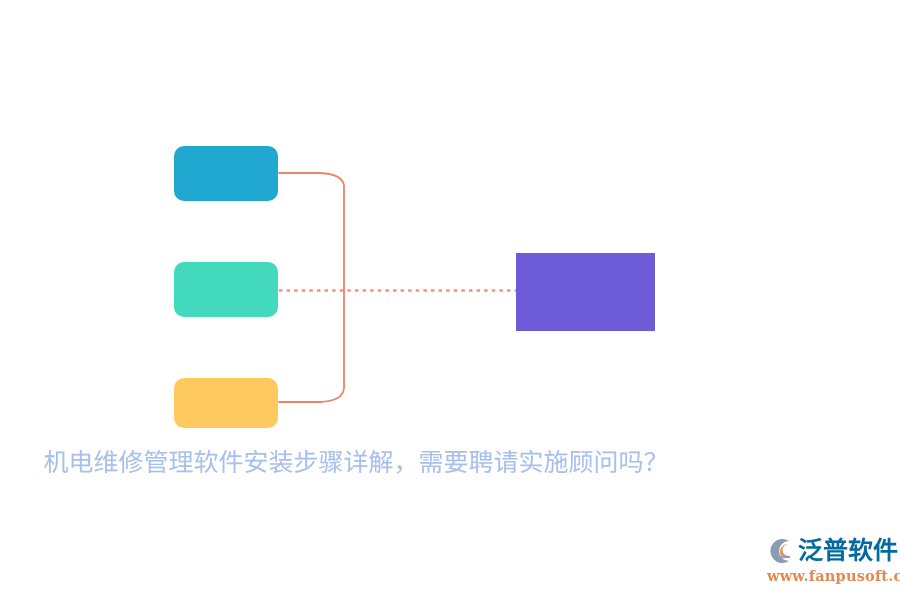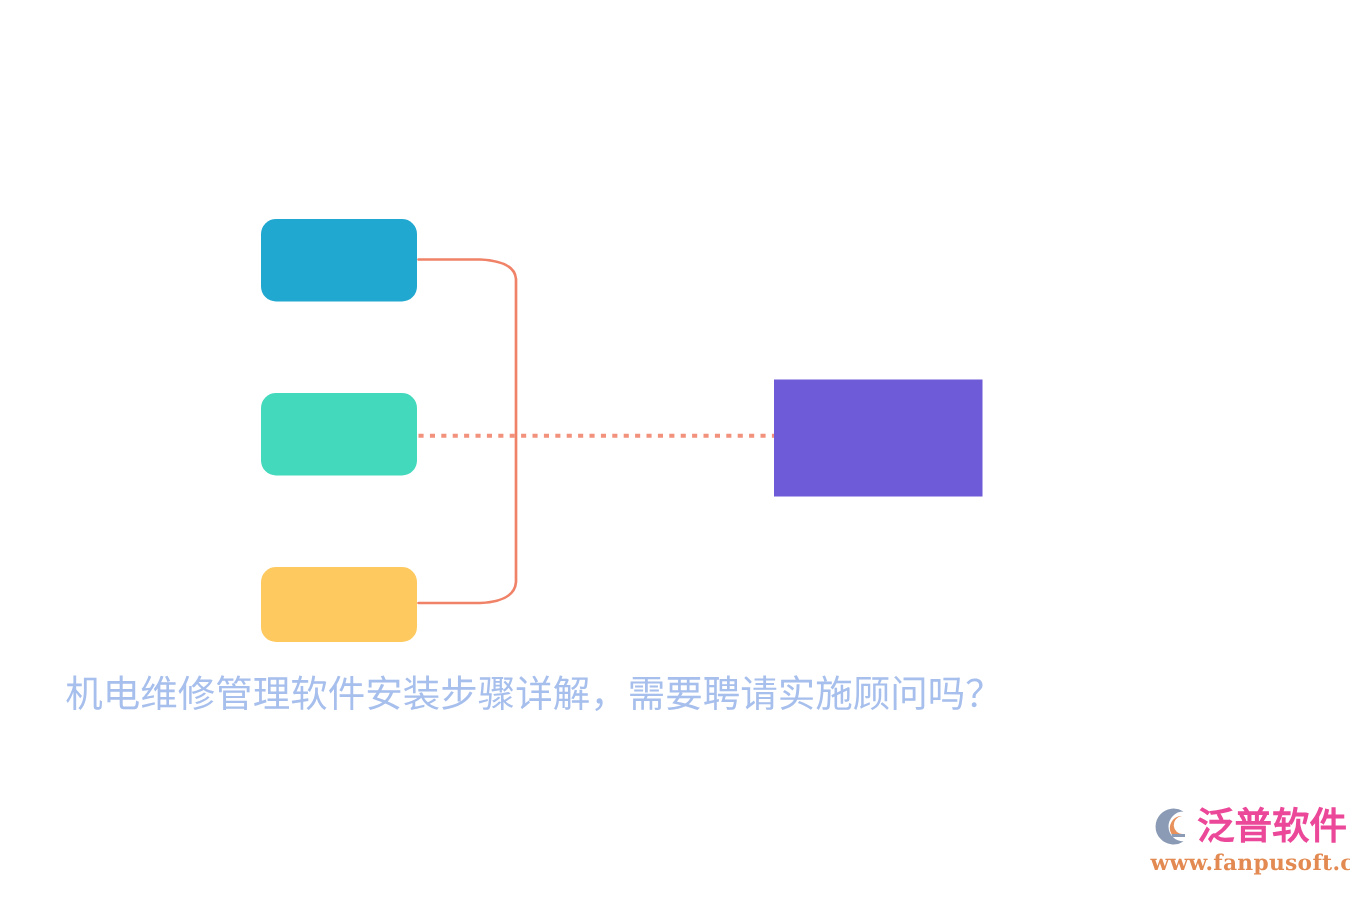--- a/index.html
+++ b/index.html
@@ -125,21 +125,21 @@
     height: 30px;
     flex: 0 0 30px;
     margin-right: 2px;
   }
 
   #logo-text {
     font-family: "DejaVu Sans", "Liberation Sans", sans-serif;
     font-size: 25px;
     font-weight: bold;
     line-height: 30px;
-    color: #ec4899;
+    color: #0369a1;
     letter-spacing: 0px;
     white-space: nowrap;
   }
 
   #logo-url {
     font-family: "DejaVu Serif", "Liberation Serif", serif;
     font-size: 14.5px;
     font-weight: bold;
     line-height: 18px;
     color: #e38a53;

